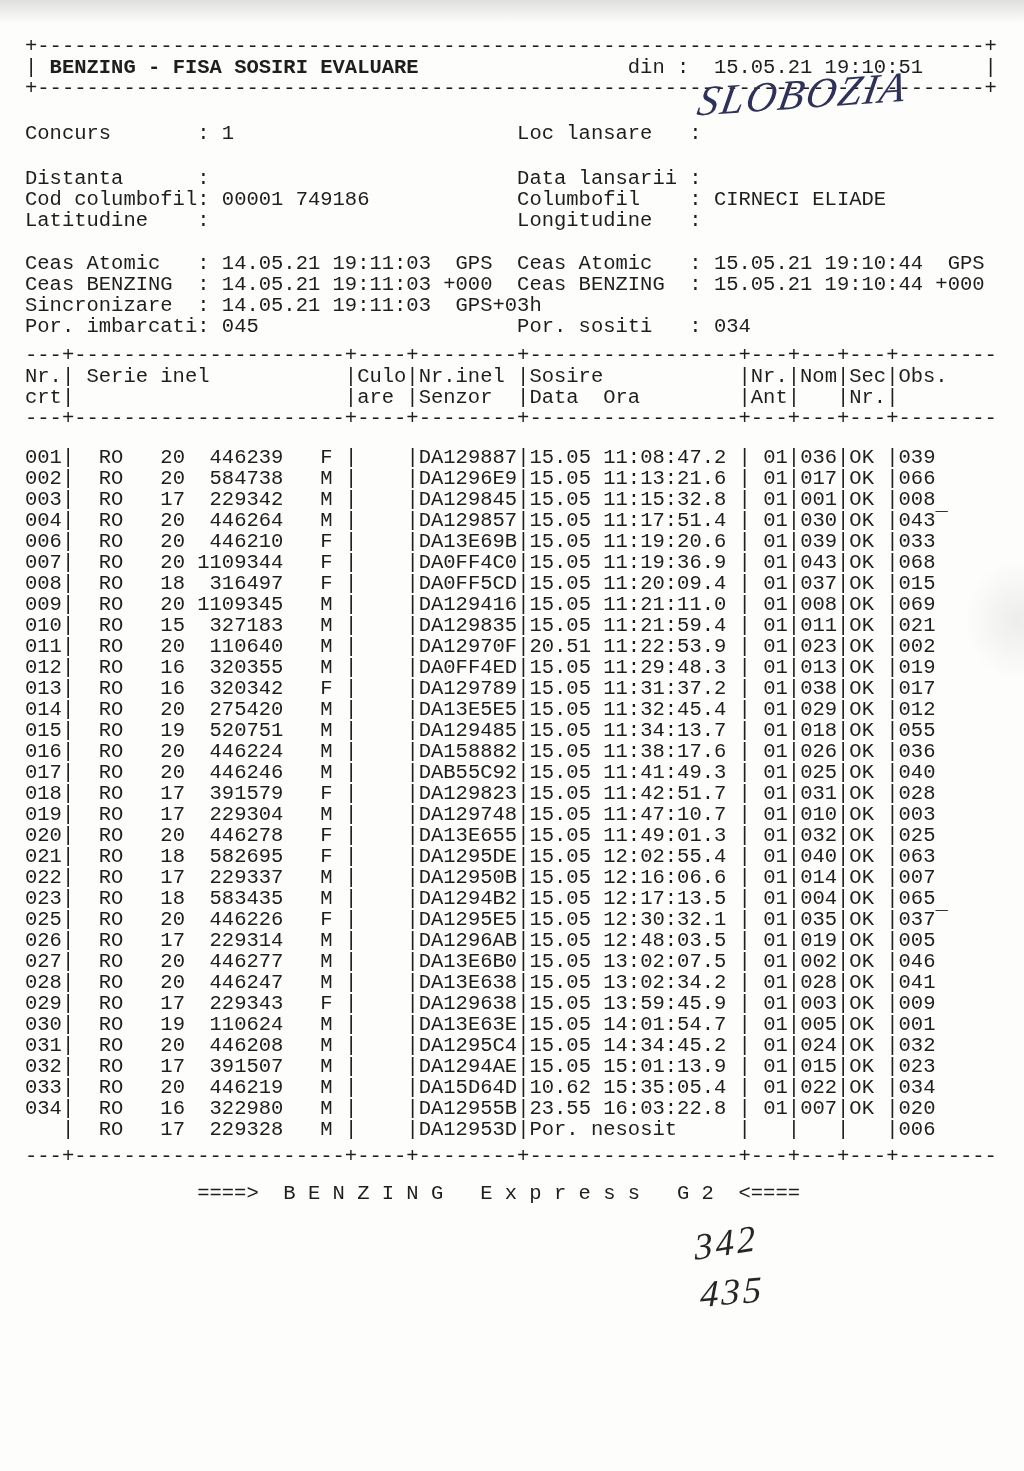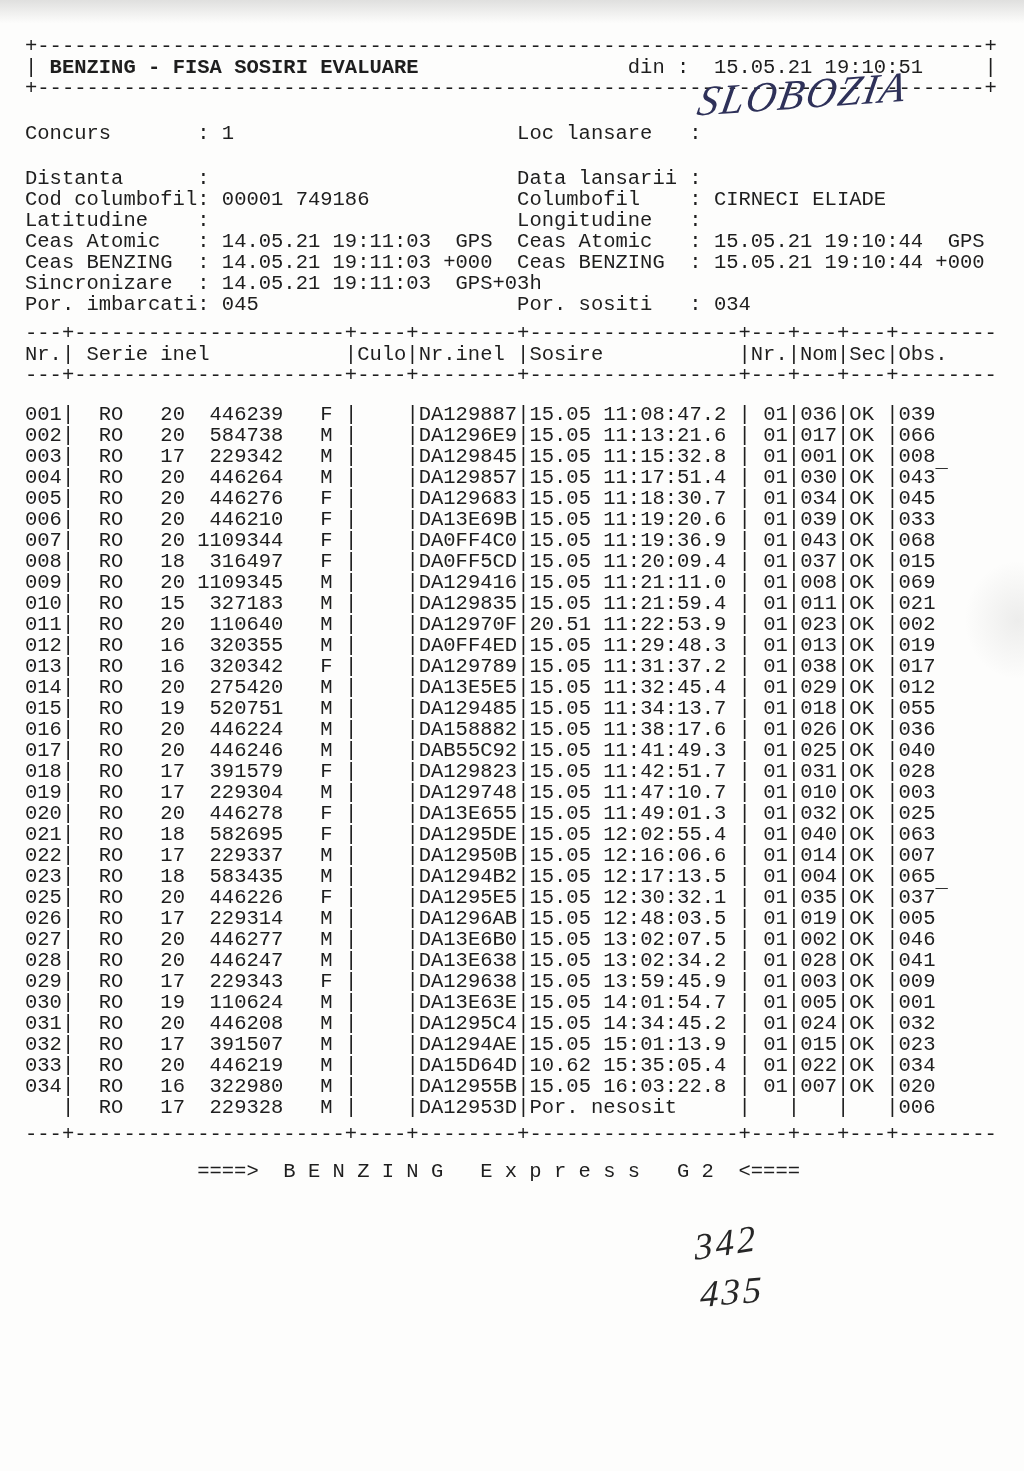--- a/index.html
+++ b/index.html
@@ -6,21 +6,21 @@
   .page{position:relative;width:1024px;height:1471px;background:#fdfdfc;overflow:hidden;
         font-family:"Liberation Mono","DejaVu Sans Mono",monospace;font-size:20.5px;line-height:21px;
         color:#1e1e1e;box-sizing:border-box;padding:36px 0 0 25px;}
   .ln{white-space:pre;}
   .l14{display:inline-block;width:14ch;}
   .half{display:inline-block;width:40ch;}
   .tw{display:inline-block;width:47ch;padding-left:1ch;font-weight:bold;}
   .dts{padding-left:2ch;}
   .endpipe{padding-left:5ch;}
   .mt20{margin-top:24px;}
-  .mt22{}
+  .mt22{margin-top:22px;}
   .mt8{margin-top:8px;}
   #rows{margin-top:18px;}
   .btm{margin-top:6px;}
   .benzing-line{white-space:pre;padding-left:14ch;margin-top:16px;}
   .hand{position:absolute;font-family:"Liberation Serif","DejaVu Serif",serif;font-style:italic;white-space:nowrap;}
   #hand-loc{left:698px;top:84px;font-size:42px;color:#2e3159;transform:rotate(-4deg) skewX(-14deg);letter-spacing:2px;}
   #hand-n1{left:694px;top:1232px;font-size:37px;color:#262626;transform:rotate(-9deg) skewX(-6deg);letter-spacing:3px;}
   #hand-n2{left:700px;top:1281px;font-size:37px;color:#262626;transform:rotate(-5deg) skewX(-6deg);letter-spacing:3px;}
   .hmark{position:relative;top:5px;color:#2b2b2b;font-weight:bold;}
   .scan-top{position:absolute;top:0;left:0;width:100%;height:26px;pointer-events:none;
@@ -46,27 +46,27 @@
   <div class="ln"><span class="half"><span class="l14">Latitudine</span>: <span></span></span><span class="l14">Longitudine</span>: <span></span></div>
 
   <div class="ln mt22"><span class="half"><span class="l14">Ceas Atomic</span>: <span>14.05.21 19:11:03</span><span>  GPS</span></span><span class="l14">Ceas Atomic</span>: <span>15.05.21 19:10:44</span><span>  GPS</span></div>
   <div class="ln"><span class="half"><span class="l14">Ceas BENZING</span>: <span>14.05.21 19:11:03</span><span> +000</span></span><span class="l14">Ceas BENZING</span>: <span>15.05.21 19:10:44</span><span> +000</span></div>
   <div class="ln"><span class="l14">Sincronizare</span>: <span>14.05.21 19:11:03</span><span>  GPS+03h</span></div>
   <div class="ln"><span class="half"><span class="l14">Por. imbarcati</span>: <span>045</span></span><span class="l14">Por. sositi</span>: <span>034</span></div>
 
   <div id="results-table" class="mt8">
       <div class="ln">---+----------------------+----+--------+-----------------+---+---+---+--------</div>
       <div class="ln">Nr.| Serie inel           |Culo|Nr.inel |Sosire           |Nr.|Nom|Sec|Obs.    </div>
+      <div class="ln">crt|                      |are |Senzor  |Data  Ora        |Ant|   |Nr.|        </div>
       <div class="ln">---+----------------------+----+--------+-----------------+---+---+---+--------</div>
       <div id="rows">
         <div class="ln"><span>001</span>|<span>  RO   20  446239   F </span>|<span>    </span>|<span>DA129887</span>|<span>15.05 11:08:47.2 </span>|<span> 01</span>|<span>036</span>|<span>OK </span>|<span>039</span></div>
         <div class="ln"><span>002</span>|<span>  RO   20  584738   M </span>|<span>    </span>|<span>DA1296E9</span>|<span>15.05 11:13:21.6 </span>|<span> 01</span>|<span>017</span>|<span>OK </span>|<span>066</span></div>
         <div class="ln"><span>003</span>|<span>  RO   17  229342   M </span>|<span>    </span>|<span>DA129845</span>|<span>15.05 11:15:32.8 </span>|<span> 01</span>|<span>001</span>|<span>OK </span>|<span>008</span><span class="hmark">_</span></div>
         <div class="ln"><span>004</span>|<span>  RO   20  446264   M </span>|<span>    </span>|<span>DA129857</span>|<span>15.05 11:17:51.4 </span>|<span> 01</span>|<span>030</span>|<span>OK </span>|<span>043</span></div>
-        <div class="ln"><span>005</span>|<span>  RO   20  446276   F </span>|<span>    </span>|<span>DA129683</span>|<span>15.05 11:18:30.7 </span>|<span> 01</span>|<span>034</span>|<span>OK </span>|<span>045</span></div>
         <div class="ln"><span>006</span>|<span>  RO   20  446210   F </span>|<span>    </span>|<span>DA13E69B</span>|<span>15.05 11:19:20.6 </span>|<span> 01</span>|<span>039</span>|<span>OK </span>|<span>033</span></div>
         <div class="ln"><span>007</span>|<span>  RO   20 1109344   F </span>|<span>    </span>|<span>DA0FF4C0</span>|<span>15.05 11:19:36.9 </span>|<span> 01</span>|<span>043</span>|<span>OK </span>|<span>068</span></div>
         <div class="ln"><span>008</span>|<span>  RO   18  316497   F </span>|<span>    </span>|<span>DA0FF5CD</span>|<span>15.05 11:20:09.4 </span>|<span> 01</span>|<span>037</span>|<span>OK </span>|<span>015</span></div>
         <div class="ln"><span>009</span>|<span>  RO   20 1109345   M </span>|<span>    </span>|<span>DA129416</span>|<span>15.05 11:21:11.0 </span>|<span> 01</span>|<span>008</span>|<span>OK </span>|<span>069</span></div>
         <div class="ln"><span>010</span>|<span>  RO   15  327183   M </span>|<span>    </span>|<span>DA129835</span>|<span>15.05 11:21:59.4 </span>|<span> 01</span>|<span>011</span>|<span>OK </span>|<span>021</span></div>
         <div class="ln"><span>011</span>|<span>  RO   20  110640   M </span>|<span>    </span>|<span>DA12970F</span>|<span>20.51 11:22:53.9 </span>|<span> 01</span>|<span>023</span>|<span>OK </span>|<span>002</span></div>
         <div class="ln"><span>012</span>|<span>  RO   16  320355   M </span>|<span>    </span>|<span>DA0FF4ED</span>|<span>15.05 11:29:48.3 </span>|<span> 01</span>|<span>013</span>|<span>OK </span>|<span>019</span></div>
         <div class="ln"><span>013</span>|<span>  RO   16  320342   F </span>|<span>    </span>|<span>DA129789</span>|<span>15.05 11:31:37.2 </span>|<span> 01</span>|<span>038</span>|<span>OK </span>|<span>017</span></div>
         <div class="ln"><span>014</span>|<span>  RO   20  275420   M </span>|<span>    </span>|<span>DA13E5E5</span>|<span>15.05 11:32:45.4 </span>|<span> 01</span>|<span>029</span>|<span>OK </span>|<span>012</span></div>
         <div class="ln"><span>015</span>|<span>  RO   19  520751   M </span>|<span>    </span>|<span>DA129485</span>|<span>15.05 11:34:13.7 </span>|<span> 01</span>|<span>018</span>|<span>OK </span>|<span>055</span></div>
@@ -80,21 +80,21 @@
         <div class="ln"><span>023</span>|<span>  RO   18  583435   M </span>|<span>    </span>|<span>DA1294B2</span>|<span>15.05 12:17:13.5 </span>|<span> 01</span>|<span>004</span>|<span>OK </span>|<span>065</span><span class="hmark">_</span></div>
         <div class="ln"><span>025</span>|<span>  RO   20  446226   F </span>|<span>    </span>|<span>DA1295E5</span>|<span>15.05 12:30:32.1 </span>|<span> 01</span>|<span>035</span>|<span>OK </span>|<span>037</span></div>
         <div class="ln"><span>026</span>|<span>  RO   17  229314   M </span>|<span>    </span>|<span>DA1296AB</span>|<span>15.05 12:48:03.5 </span>|<span> 01</span>|<span>019</span>|<span>OK </span>|<span>005</span></div>
         <div class="ln"><span>027</span>|<span>  RO   20  446277   M </span>|<span>    </span>|<span>DA13E6B0</span>|<span>15.05 13:02:07.5 </span>|<span> 01</span>|<span>002</span>|<span>OK </span>|<span>046</span></div>
         <div class="ln"><span>028</span>|<span>  RO   20  446247   M </span>|<span>    </span>|<span>DA13E638</span>|<span>15.05 13:02:34.2 </span>|<span> 01</span>|<span>028</span>|<span>OK </span>|<span>041</span></div>
         <div class="ln"><span>029</span>|<span>  RO   17  229343   F </span>|<span>    </span>|<span>DA129638</span>|<span>15.05 13:59:45.9 </span>|<span> 01</span>|<span>003</span>|<span>OK </span>|<span>009</span></div>
         <div class="ln"><span>030</span>|<span>  RO   19  110624   M </span>|<span>    </span>|<span>DA13E63E</span>|<span>15.05 14:01:54.7 </span>|<span> 01</span>|<span>005</span>|<span>OK </span>|<span>001</span></div>
         <div class="ln"><span>031</span>|<span>  RO   20  446208   M </span>|<span>    </span>|<span>DA1295C4</span>|<span>15.05 14:34:45.2 </span>|<span> 01</span>|<span>024</span>|<span>OK </span>|<span>032</span></div>
         <div class="ln"><span>032</span>|<span>  RO   17  391507   M </span>|<span>    </span>|<span>DA1294AE</span>|<span>15.05 15:01:13.9 </span>|<span> 01</span>|<span>015</span>|<span>OK </span>|<span>023</span></div>
         <div class="ln"><span>033</span>|<span>  RO   20  446219   M </span>|<span>    </span>|<span>DA15D64D</span>|<span>10.62 15:35:05.4 </span>|<span> 01</span>|<span>022</span>|<span>OK </span>|<span>034</span></div>
-        <div class="ln"><span>034</span>|<span>  RO   16  322980   M </span>|<span>    </span>|<span>DA12955B</span>|<span>15.05 16:03:22.8 </span>|<span> 01</span>|<span>007</span>|<span>OK </span>|<span>020</span></div>
+        <div class="ln"><span>034</span>|<span>  RO   16  322980   M </span>|<span>    </span>|<span>DA12955B</span>|<span>23.55 16:03:22.8 </span>|<span> 01</span>|<span>007</span>|<span>OK </span>|<span>020</span></div>
         <div class="ln"><span>   </span>|<span>  RO   17  229328   M </span>|<span>    </span>|<span>DA12953D</span>|<span>Por. nesosit     </span>|<span>   </span>|<span>   </span>|<span>   </span>|<span>006</span></div>
       </div>
       <div class="ln btm">---+----------------------+----+--------+-----------------+---+---+---+--------</div>
     </div>
 
   <div class="benzing-line">====&gt;  B E N Z I N G   E x p r e s s   G 2  &lt;====</div>
 
   <div class="hand" id="hand-loc">SLOBOZIA</div>
   <div class="hand" id="hand-n1">342</div>
   <div class="hand" id="hand-n2">435</div>

